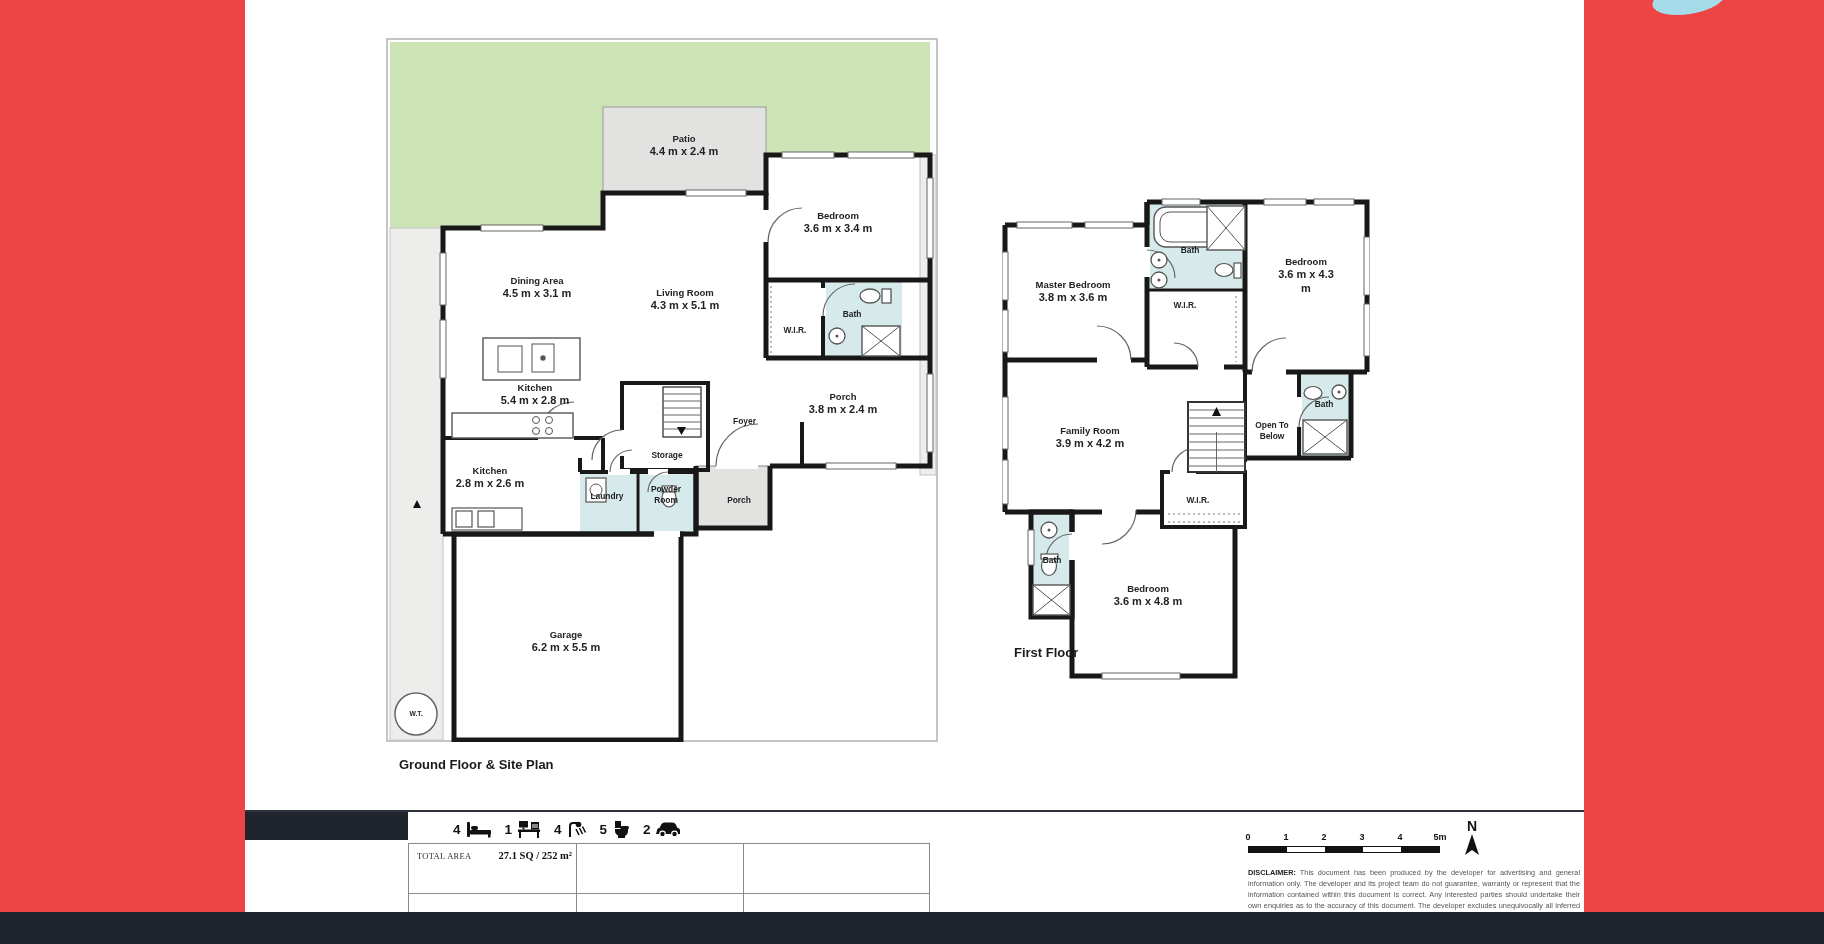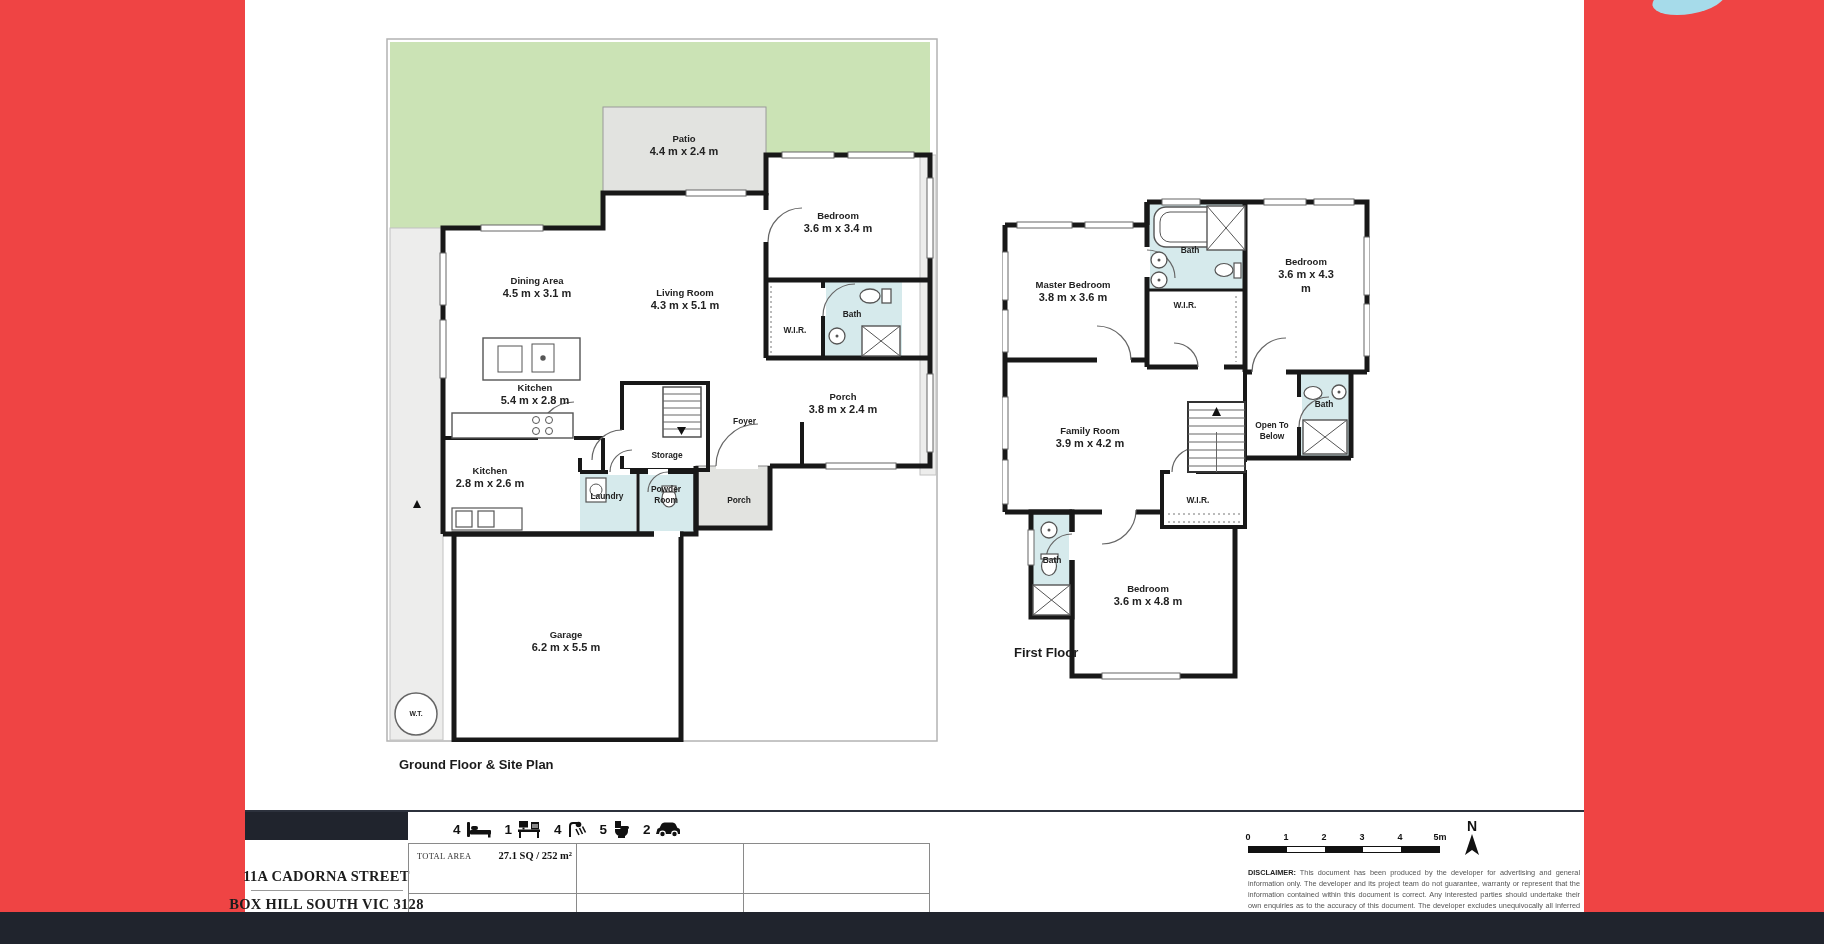--- a/index.html
+++ b/index.html
@@ -283,25 +283,20 @@
           <div class="room-label " style="left: 146px; top: 404px;"><span class="rn">Bedroom</span><span class="rd">3.6 m x 4.8 m</span></div>
         </div>
     </div>
 
     <div class="plan-caption" style="left:154px;top:757px;">Ground Floor &amp; Site Plan</div>
     <div class="plan-caption" style="left:769px;top:645px;">First Floor</div>
 
     <div class="footer">
       <div class="notch"></div>
 
-      <div class="addr">
-        <div class="addr-line">11A CADORNA STREET</div>
-        <div class="addr-rule"></div>
-        <div class="addr-line">BOX HILL SOUTH VIC 3128</div>
-      </div>
 
       <div class="stats">
         <div class="feat-row">
           <span class="feat">
             <b class="feat-num">4</b>
             <svg class="fico" width="26" height="17" viewBox="0 0 26 17">
               <rect x="1" y="1" width="3" height="15" rx="1" fill="#111"></rect>
               <rect x="5" y="5" width="7" height="4" rx="2" fill="#111"></rect>
               <rect x="4" y="9" width="21" height="4.5" rx="1" fill="#111"></rect>
               <rect x="22" y="13" width="2.5" height="3.5" fill="#111"></rect>

